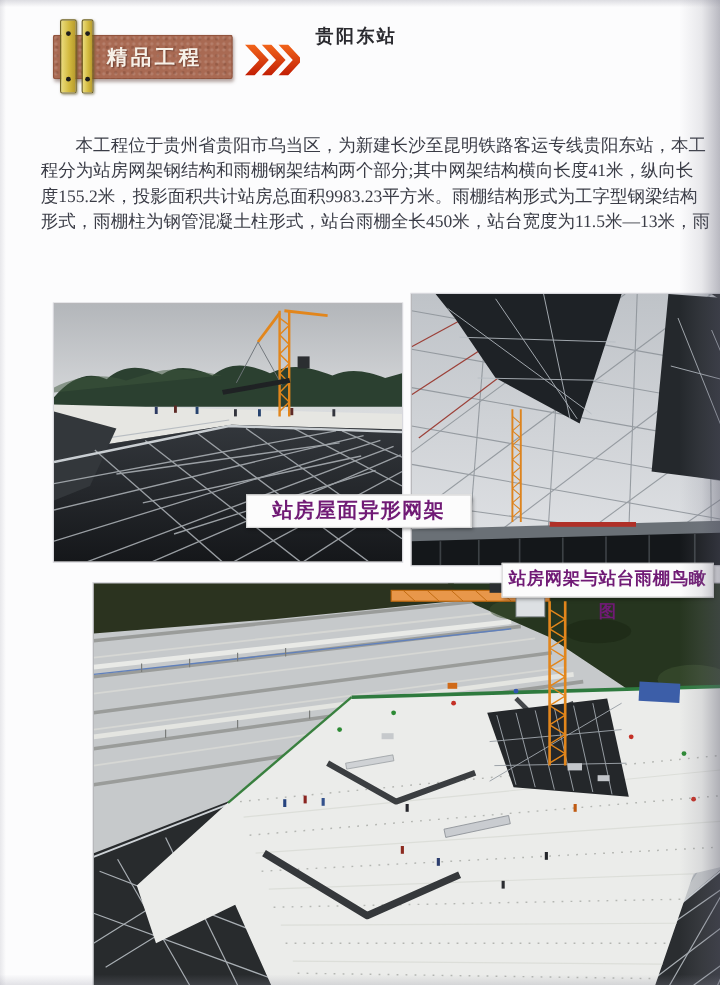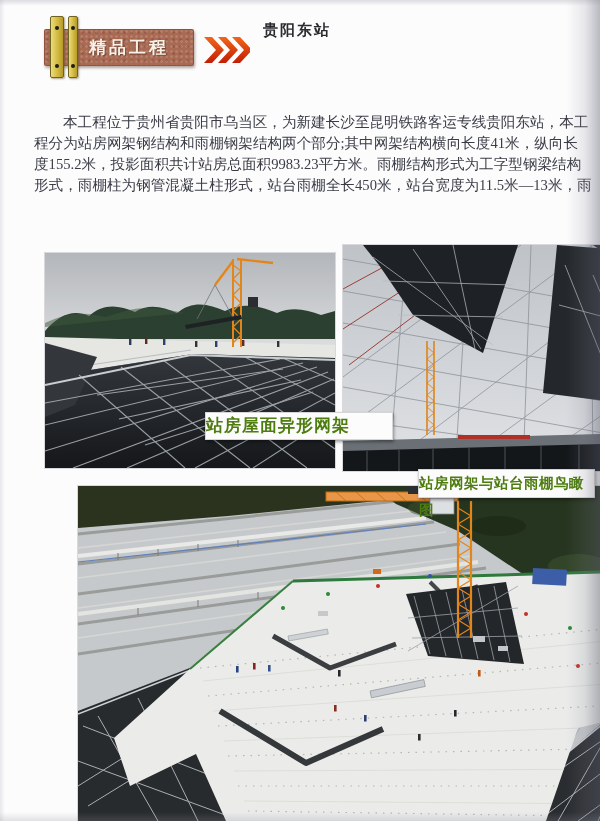--- a/index.html
+++ b/index.html
@@ -59,21 +59,21 @@
   .photo{position:absolute;overflow:hidden;background:#888;box-shadow:0 0 0 1px rgba(150,150,160,.35);}
   .photo1{left:5px;top:237px;width:290px;height:215px;}
   .photo2{left:303px;top:229px;width:294px;height:226px;}
   .photo3{left:38px;top:470px;width:559px;height:335px;}
   .photo svg{display:block;}
 
   
   .caption{
     position:absolute;background:#fcfcfc;border:1px solid #d6d6d6;
     box-shadow:1px 2px 3px rgba(0,0,0,.38);
-    color:#4d7c0f;font-weight:bold;text-align:left;
+    color:#701a75;font-weight:bold;text-align:center;
     font-family:"Liberation Sans", sans-serif;
   }
   .caption1{left:205px;top:412px;width:186px;height:26px;line-height:26px;font-size:17px;letter-spacing:1px;}
   .caption2{left:418px;top:469px;width:175px;height:27px;line-height:27px;font-size:14.5px;letter-spacing:.5px;}
 
   .timestamp{
     position:absolute;left:499px;top:419px;font-size:10px;font-weight:bold;
     color:#d07c12;font-family:"DejaVu Sans Mono", monospace;letter-spacing:.5px;
   }
 </style>

